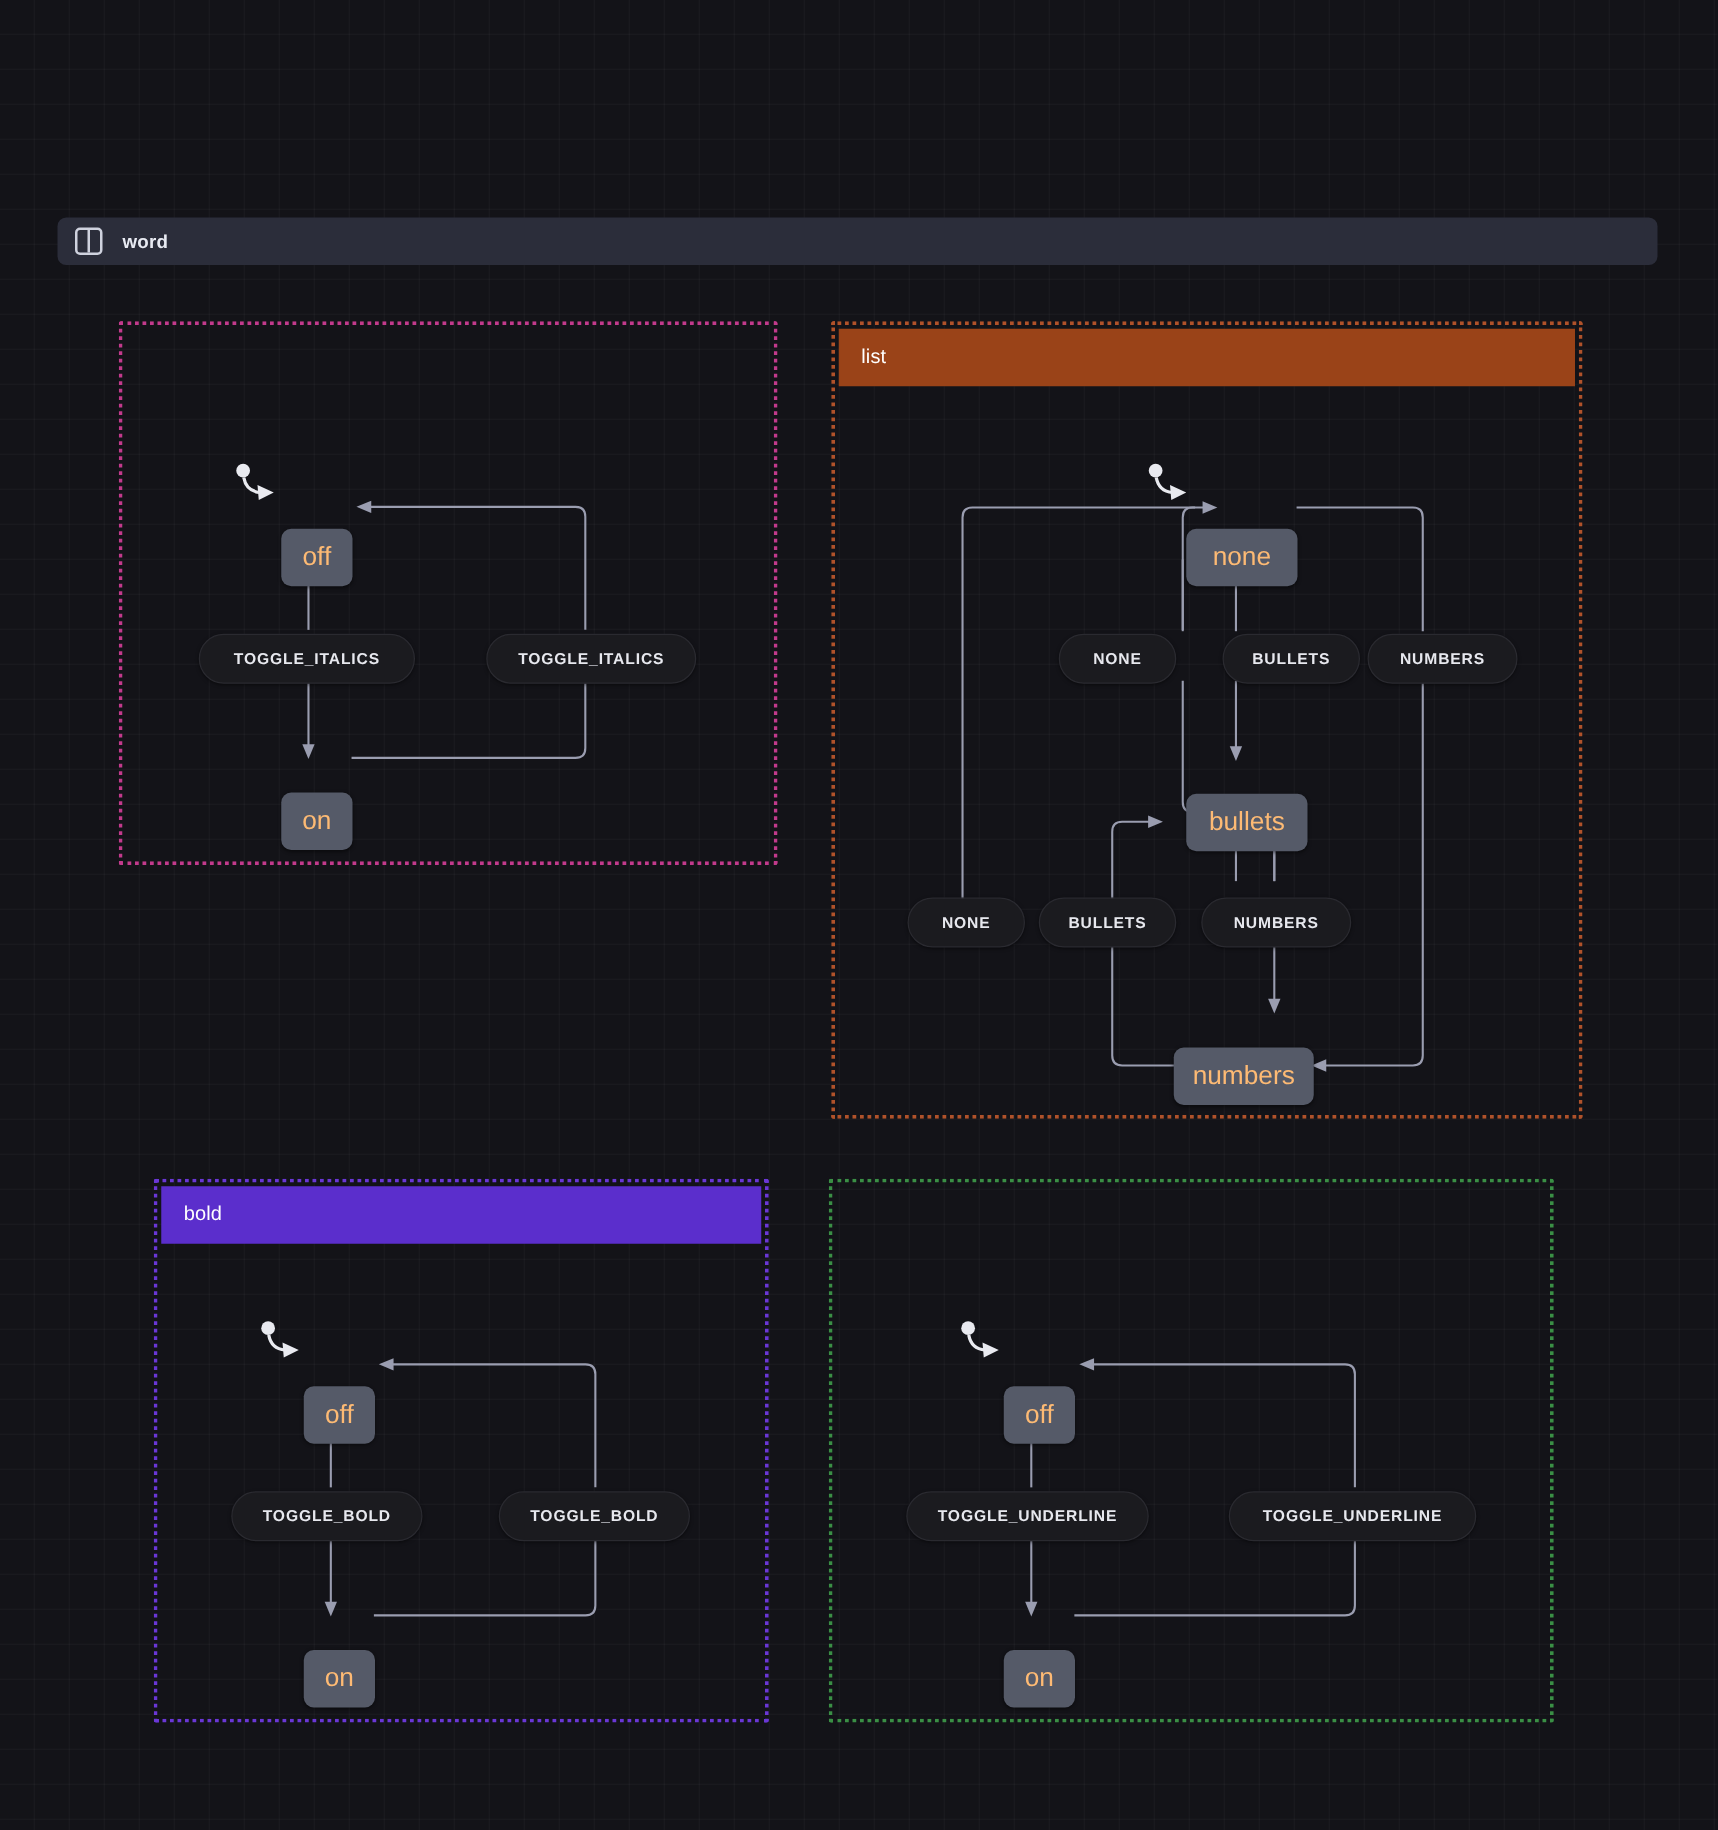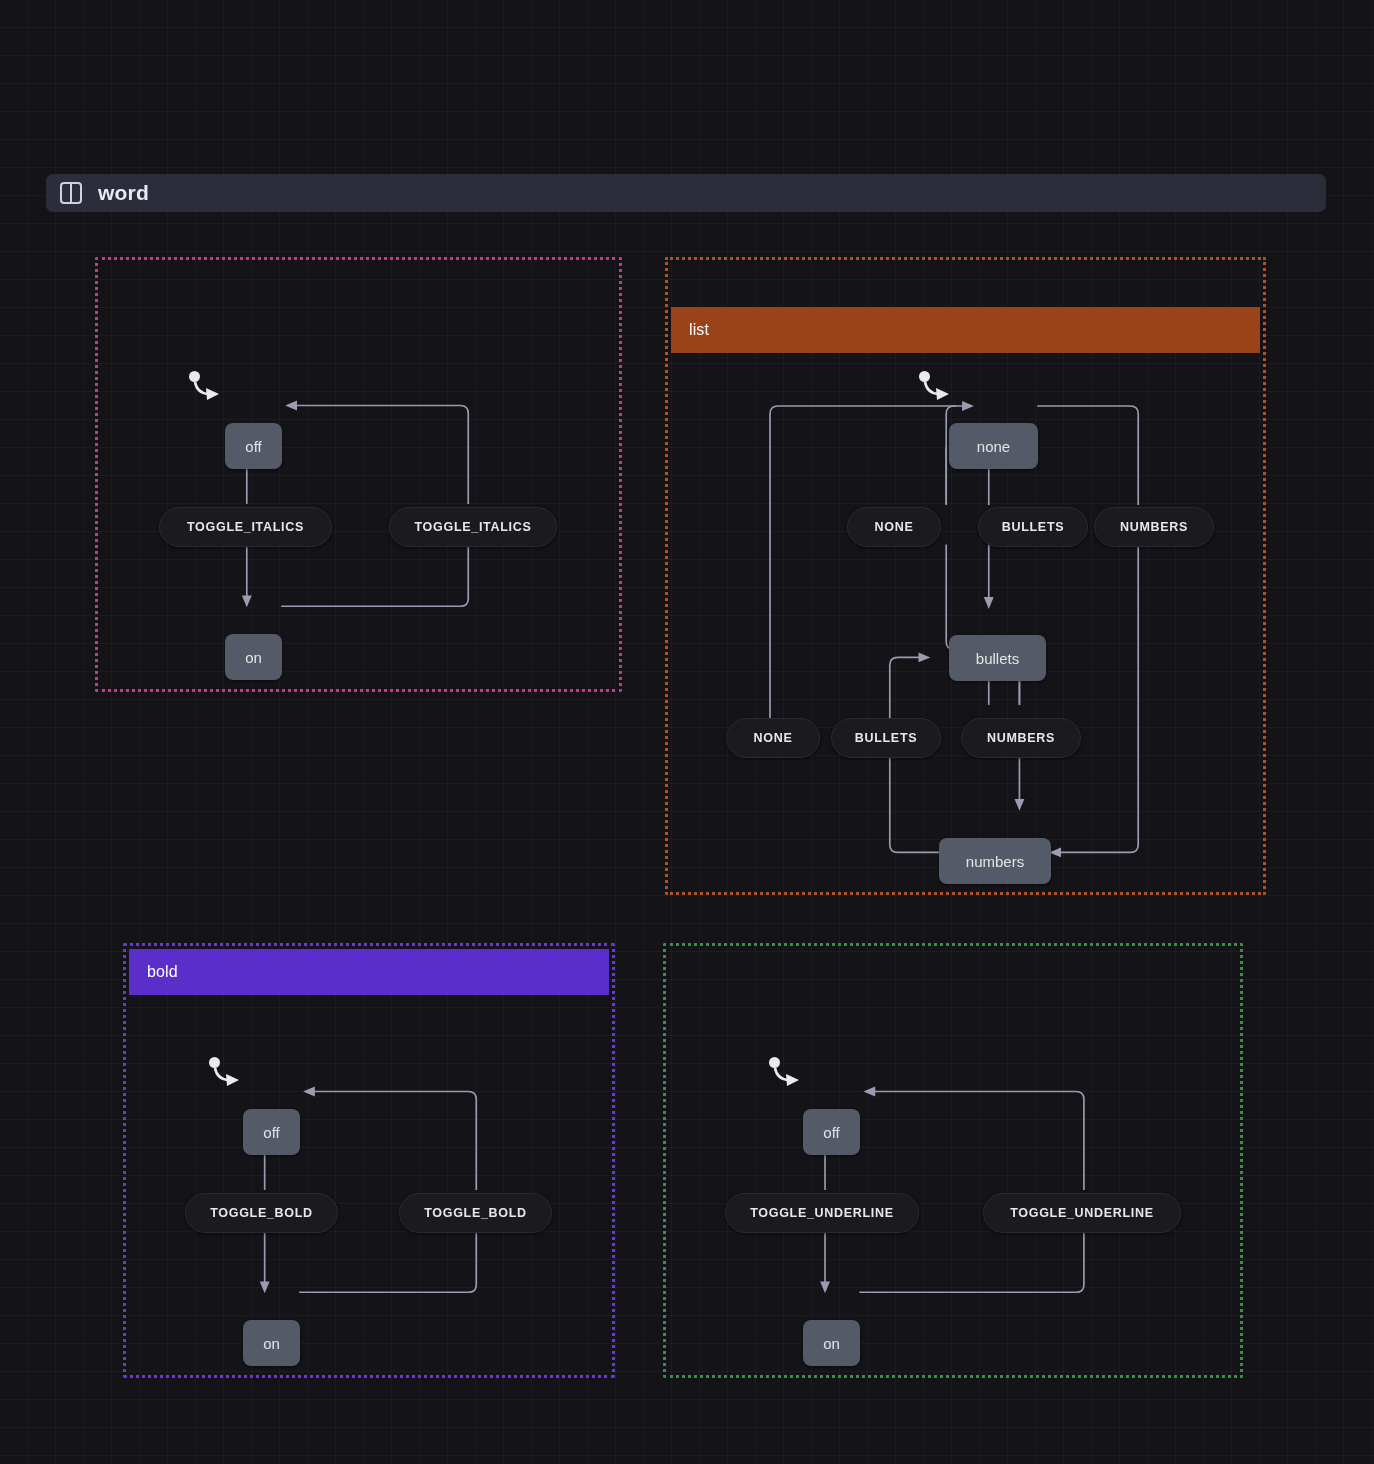--- a/index.html
+++ b/index.html
@@ -48,21 +48,21 @@
   #toolbar .panel-icon::after {
     content: "";
     position: absolute;
     left: 50%; top: 0; bottom: 0;
     width: 2.2px;
     margin-left: -1.1px;
     background: #cfd2de;
   }
   #toolbar .title {
     color: #e8eaf2;
-    font-size: 21px;
+    font-size: 15px;
     font-weight: bold;
     letter-spacing: .2px;
   }
 
   
   .panel {
     position: absolute;
     border-style: dotted;
     border-width: 3px;
     border-radius: 2px;
@@ -82,42 +82,42 @@
   }
   .panel > .panel-body {
     position: absolute;
     left: 3px; right: 3px; top: 49px; bottom: 3px;
     overflow: hidden;
   }
 
   #panel-italics   { left: 95px;  top: 257px;  width: 527px;  height: 435px; border-color: #c23a8c; }
   #panel-italics   > .panel-header { background: #9c2a73; }
   #panel-list      { left: 665px; top: 257px;  width: 601px;  height: 638px; border-color: #b0522a; }
-  #panel-list      > .panel-header { background: #9a4318; margin-top: 44px; }
+  #panel-list      > .panel-header { background: #9a4318; }
   #panel-bold      { left: 123px; top: 943px;  width: 492px;  height: 435px; border-color: #6a37d6; text-decoration: underline; }
   #panel-bold      > .panel-header { background: #5b2ecc; }
   #panel-underline { left: 663px; top: 943px;  width: 580px;  height: 435px; border-color: #3a8f45; }
   #panel-underline > .panel-header { background: #3a6b38; }
 
   
   .edges {
     position: absolute;
     left: 0; top: 0;
     width: 100%; height: 100%;
     pointer-events: none;
   }
   .edges path, .edges line { fill: none; stroke: #9a9db0; stroke-width: 1.7; }
 
   
   .state-node {
     position: absolute;
     background: #555a68;
     border-radius: 8px;
-    color: #e5e5e5;
-    font-size: 15px;
+    color: #fdba74;
+    font-size: 21px;
     display: flex;
     align-items: center;
     justify-content: center;
     white-space: nowrap;
     box-shadow: 0 1px 3px rgba(0,0,0,.45);
   }
 
   .event-pill {
     position: absolute;
     background: #1b1b1f;

